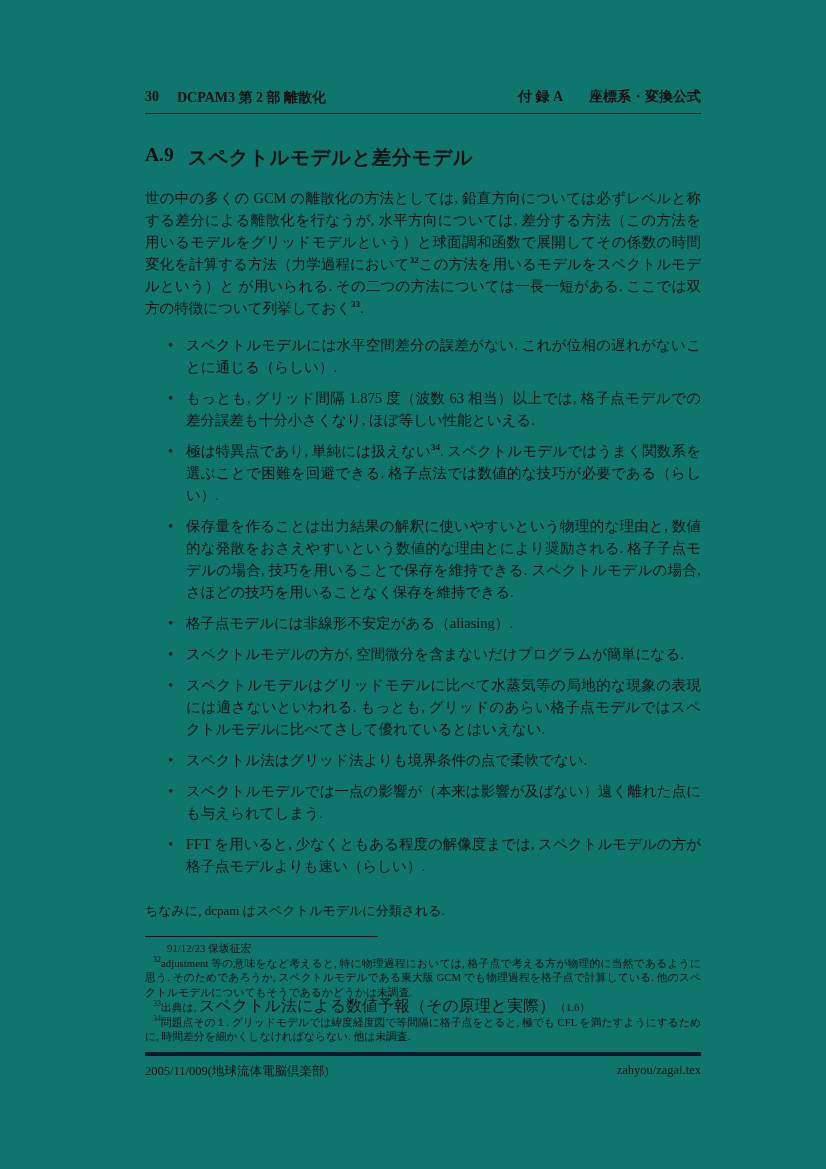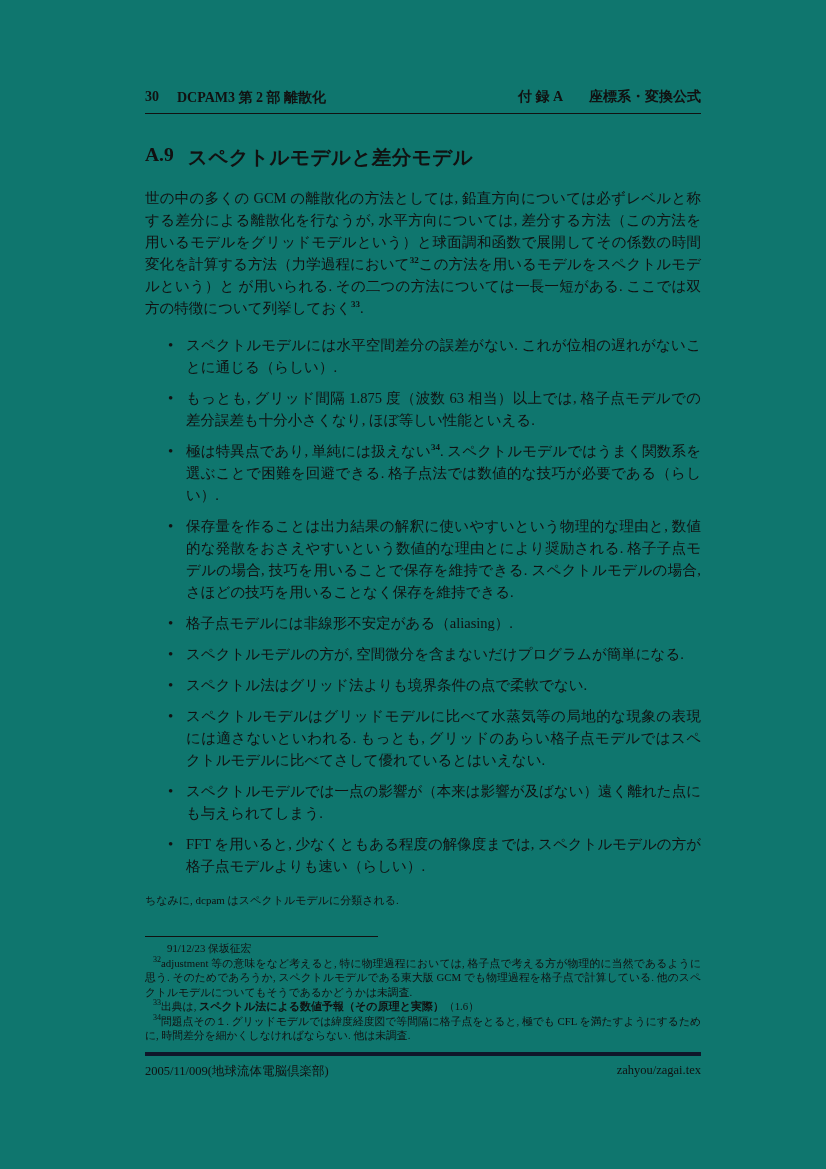--- a/index.html
+++ b/index.html
@@ -69,43 +69,43 @@
     margin-bottom: 9px;
   }
   ul.points li::before {
     content: "•";
     position: absolute;
     left: 23px;
     top: 0;
     font-size: 15px;
   }
   .closing-par {
-    margin-top: 12px;
-    font-size: 11px;
+    margin-top: 23px;
+    font-size: 13px;
     line-height: 22px;
   }
   
   .footnotes {
     position: absolute;
     left: 145px;
     top: 936px;
     width: 556px;
     font-size: 10.8px;
     line-height: 14.5px;
     text-align: justify;
   }
   .footnote-rule {
     width: 233px;
     border-top: 1.2px solid #111;
     margin-bottom: 4px;
   }
   .footnotes .fn { text-indent: 8px; }
   .footnotes .fn-cont { text-indent: 22px; }
   .footnotes sup.fnmark { font-size: 8px; font-weight: normal; }
-  .fn-bold { font-weight: bold; font-family: "Liberation Sans", "DejaVu Sans", sans-serif; font-size: 11px; }
+  .fn-bold { font-weight: normal; font-family: "Liberation Sans", "DejaVu Sans", sans-serif; font-size: 16px; }
   
   .page-footer {
     position: absolute;
     left: 145px;
     top: 1052px;
     width: 556px;
     border-top: 4px solid #0f172a;
     padding-top: 7px;
     display: flex;
     justify-content: space-between;
@@ -136,22 +136,22 @@
 
     <p class="body-par"><span>世の中の多くの GCM の離散化の方法としては, 鉛直方向については必ずレベルと称する差分による離散化を行なうが, 水平方向については, 差分する方法（この方法を用いるモデルをグリッドモデルという）と球面調和函数で展開してその係数の時間変化を計算する方法（力学過程において</span><sup class="fnmark">32</sup><span>この方法を用いるモデルをスペクトルモデルという）と が用いられる.  その二つの方法については一長一短がある.  ここでは双方の特徴について列挙しておく</span><sup class="fnmark">33</sup><span>.</span></p>
 
     <ul class="points">
       <li><span>スペクトルモデルには水平空間差分の誤差がない.  これが位相の遅れがないことに通じる（らしい）.</span></li>
       <li><span>もっとも, グリッド間隔 1.875 度（波数 63 相当）以上では, 格子点モデルでの差分誤差も十分小さくなり, ほぼ等しい性能といえる.</span></li>
       <li><span>極は特異点であり, 単純には扱えない</span><sup class="fnmark">34</sup><span>.  スペクトルモデルではうまく関数系を選ぶことで困難を回避できる. 格子点法では数値的な技巧が必要である（らしい）.</span></li>
       <li><span>保存量を作ることは出力結果の解釈に使いやすいという物理的な理由と, 数値的な発散をおさえやすいという数値的な理由とにより奨励される.  格子子点モデルの場合, 技巧を用いることで保存を維持できる.  スペクトルモデルの場合, さほどの技巧を用いることなく保存を維持できる.</span></li>
       <li><span>格子点モデルには非線形不安定がある（aliasing）.</span></li>
       <li><span>スペクトルモデルの方が, 空間微分を含まないだけプログラムが簡単になる.</span></li>
+      <li><span>スペクトルモデルはグリッドモデルに比べて水蒸気等の局地的な現象の表現には適さないといわれる. もっとも, グリッドのあらい格子点モデルではスペクトルモデルに比べてさして優れているとはいえない.</span></li>
       <li><span>スペクトル法はグリッド法よりも境界条件の点で柔軟でない.</span></li>
-      <li><span>スペクトルモデルはグリッドモデルに比べて水蒸気等の局地的な現象の表現には適さないといわれる. もっとも, グリッドのあらい格子点モデルではスペクトルモデルに比べてさして優れているとはいえない.</span></li>
       <li><span>スペクトルモデルでは一点の影響が（本来は影響が及ばない）遠く離れた点にも与えられてしまう.</span></li>
       <li><span>FFT を用いると, 少なくともある程度の解像度までは, スペクトルモデルの方が格子点モデルよりも速い（らしい）.</span></li>
     </ul>
 
     <p class="closing-par">ちなみに, dcpam はスペクトルモデルに分類される.</p>
   </div>
 
   <div class="footnotes">
     <div class="footnote-rule"></div>
     <div class="fn fn-cont">91/12/23 保坂征宏</div>

